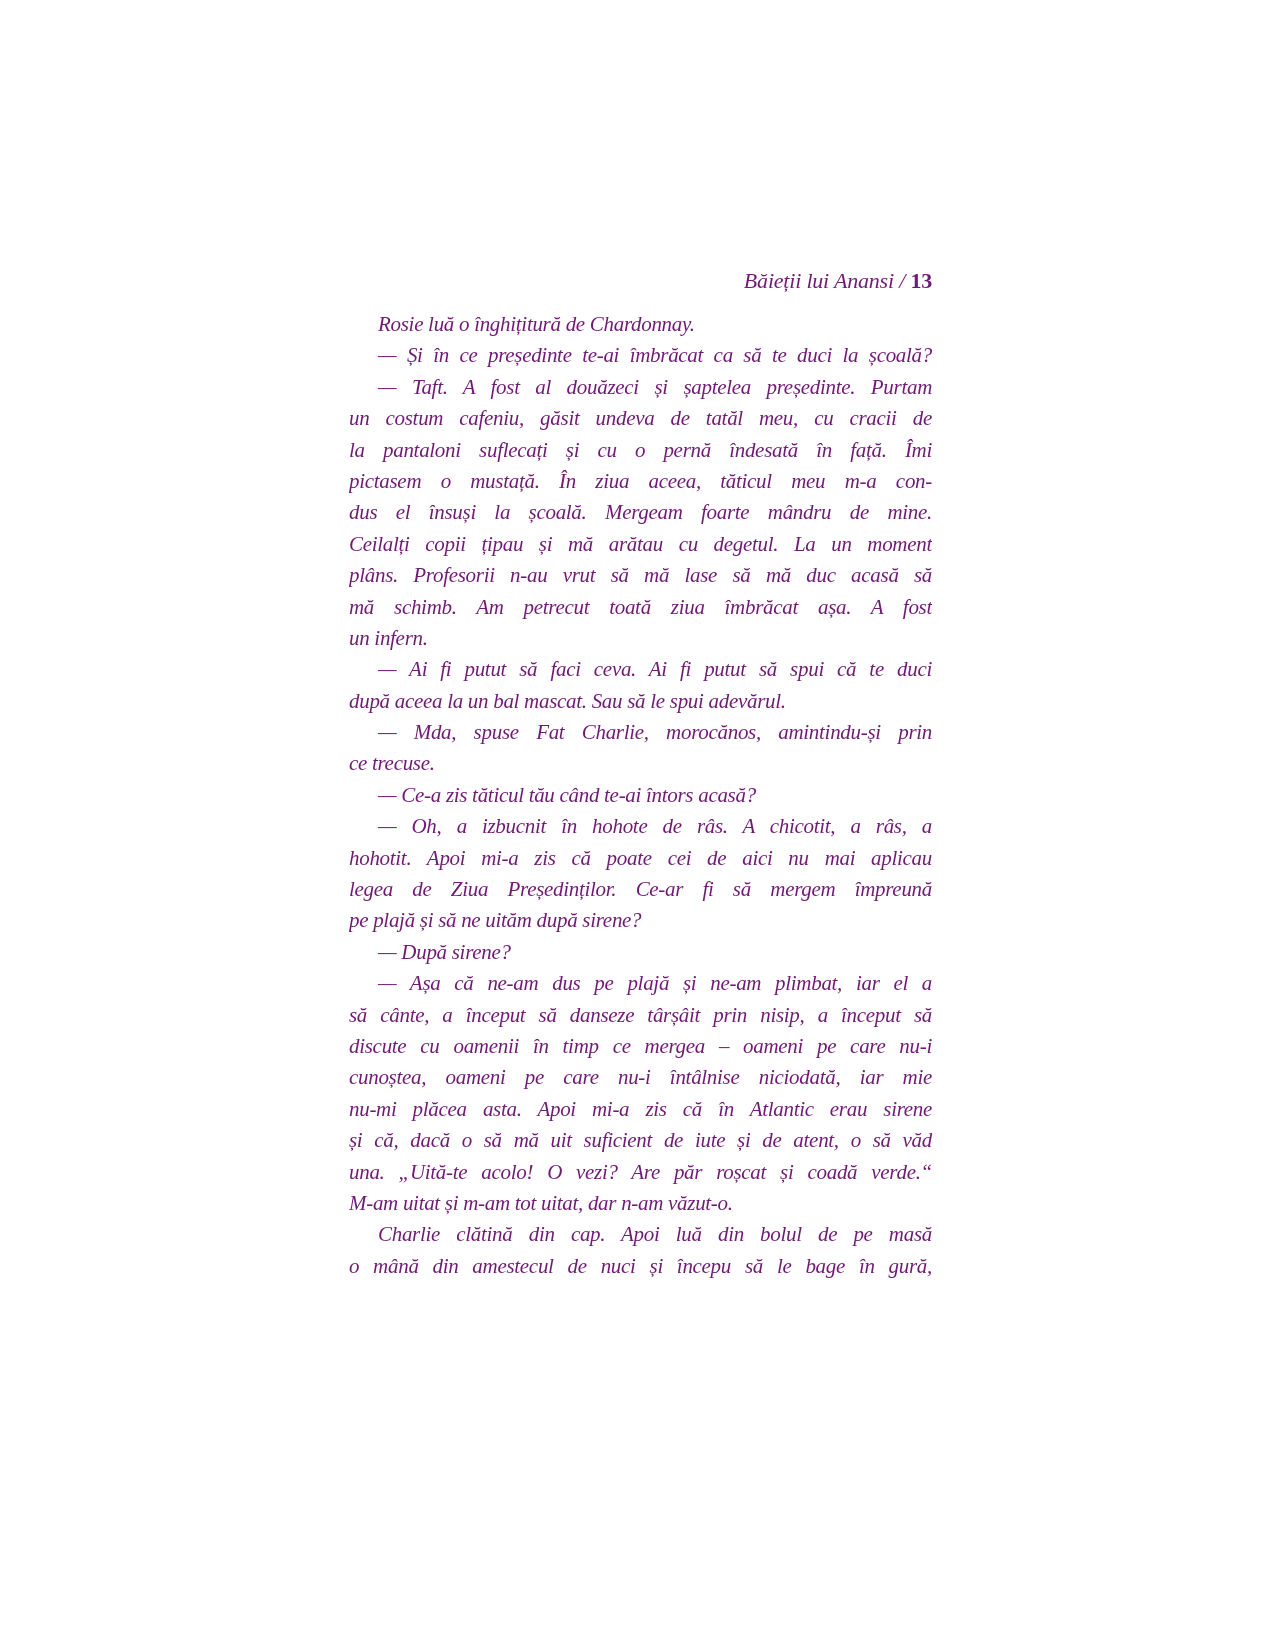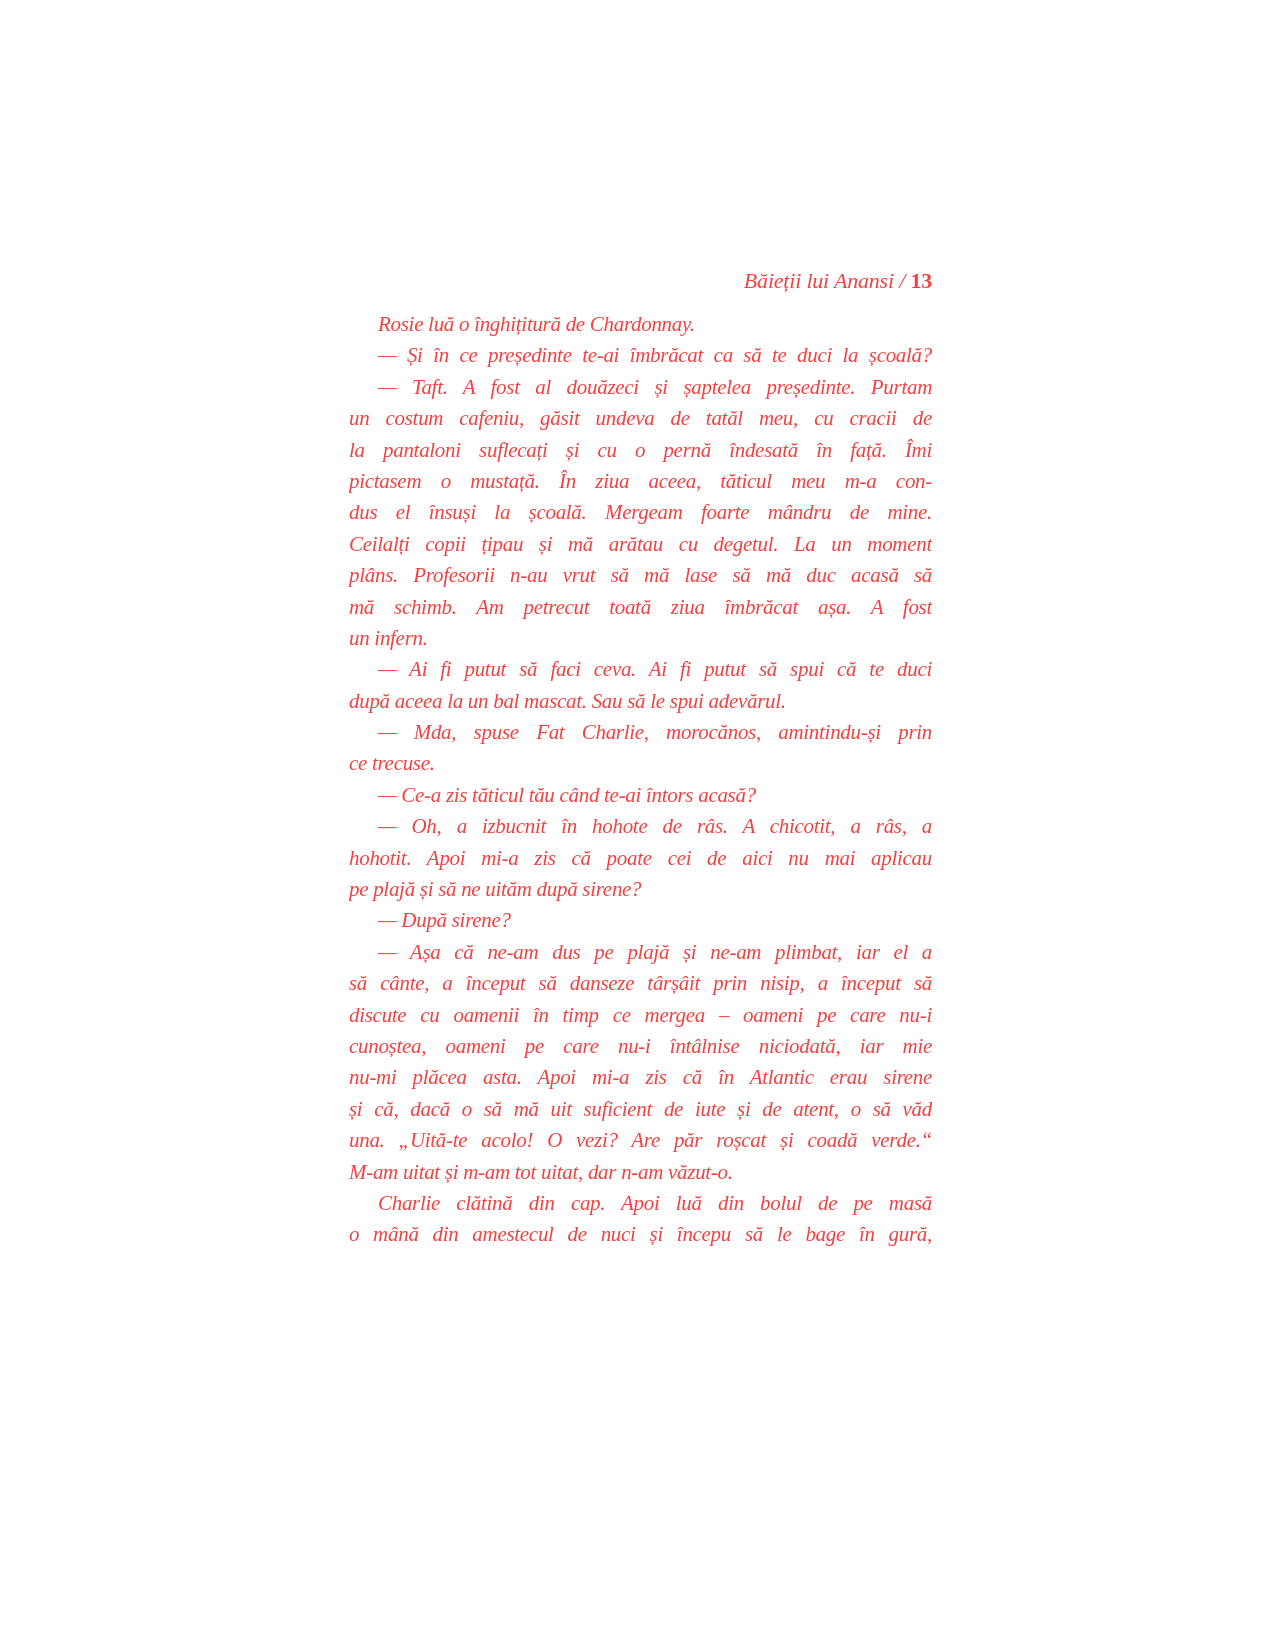--- a/index.html
+++ b/index.html
@@ -3,21 +3,21 @@
 <meta charset="utf-8">
 <style>
   * { margin: 0; padding: 0; box-sizing: border-box; }
   html, body { background: #ffffff; }
   .page {
     position: relative;
     width: 1275px;
     height: 1650px;
     background: #ffffff;
     font-family: "Liberation Serif", serif;
-    color: #ef4444;
+    color: #701a75;
     overflow: hidden;
   }
   .running-header {
     position: absolute;
     top: 268px;
     left: 349px;
     width: 583px;
     text-align: right;
     font-size: 22px;
     font-style: italic;
@@ -73,20 +73,21 @@
     <div class="line">plâns. Profesorii n-au vrut să mă lase să mă duc acasă să</div>
     <div class="line">mă schimb. Am petrecut toată ziua îmbrăcat așa. A fost</div>
     <div class="line end">un infern.</div>
     <div class="line indent">— Ai fi putut să faci ceva. Ai fi putut să spui că te duci</div>
     <div class="line end">după aceea la un bal mascat. Sau să le spui adevărul.</div>
     <div class="line indent">— Mda, spuse Fat Charlie, morocănos, amintindu-și prin</div>
     <div class="line end">ce trecuse.</div>
     <div class="line indent end">— Ce-a zis tăticul tău când te-ai întors acasă?</div>
     <div class="line indent">— Oh, a izbucnit în hohote de râs. A chicotit, a râs, a</div>
     <div class="line">hohotit. Apoi mi-a zis că poate cei de aici nu mai aplicau</div>
+    <div class="line">legea de Ziua Președinților. Ce-ar fi să mergem împreună</div>
     <div class="line end">pe plajă și să ne uităm după sirene?</div>
     <div class="line indent end">— După sirene?</div>
     <div class="line indent">— Așa că ne-am dus pe plajă și ne-am plimbat, iar el a</div>
     <div class="line">să cânte, a început să danseze târșâit prin nisip, a început să</div>
     <div class="line">discute cu oamenii în timp ce mergea – oameni pe care nu-i</div>
     <div class="line">cunoștea, oameni pe care nu-i întâlnise niciodată, iar mie</div>
     <div class="line">nu-mi plăcea asta. Apoi mi-a zis că în Atlantic erau sirene</div>
     <div class="line">și că, dacă o să mă uit suficient de iute și de atent, o să văd</div>
     <div class="line">una. „Uită-te acolo! O vezi? Are păr roșcat și coadă verde.“</div>
     <div class="line end">M-am uitat și m-am tot uitat, dar n-am văzut-o.</div>

